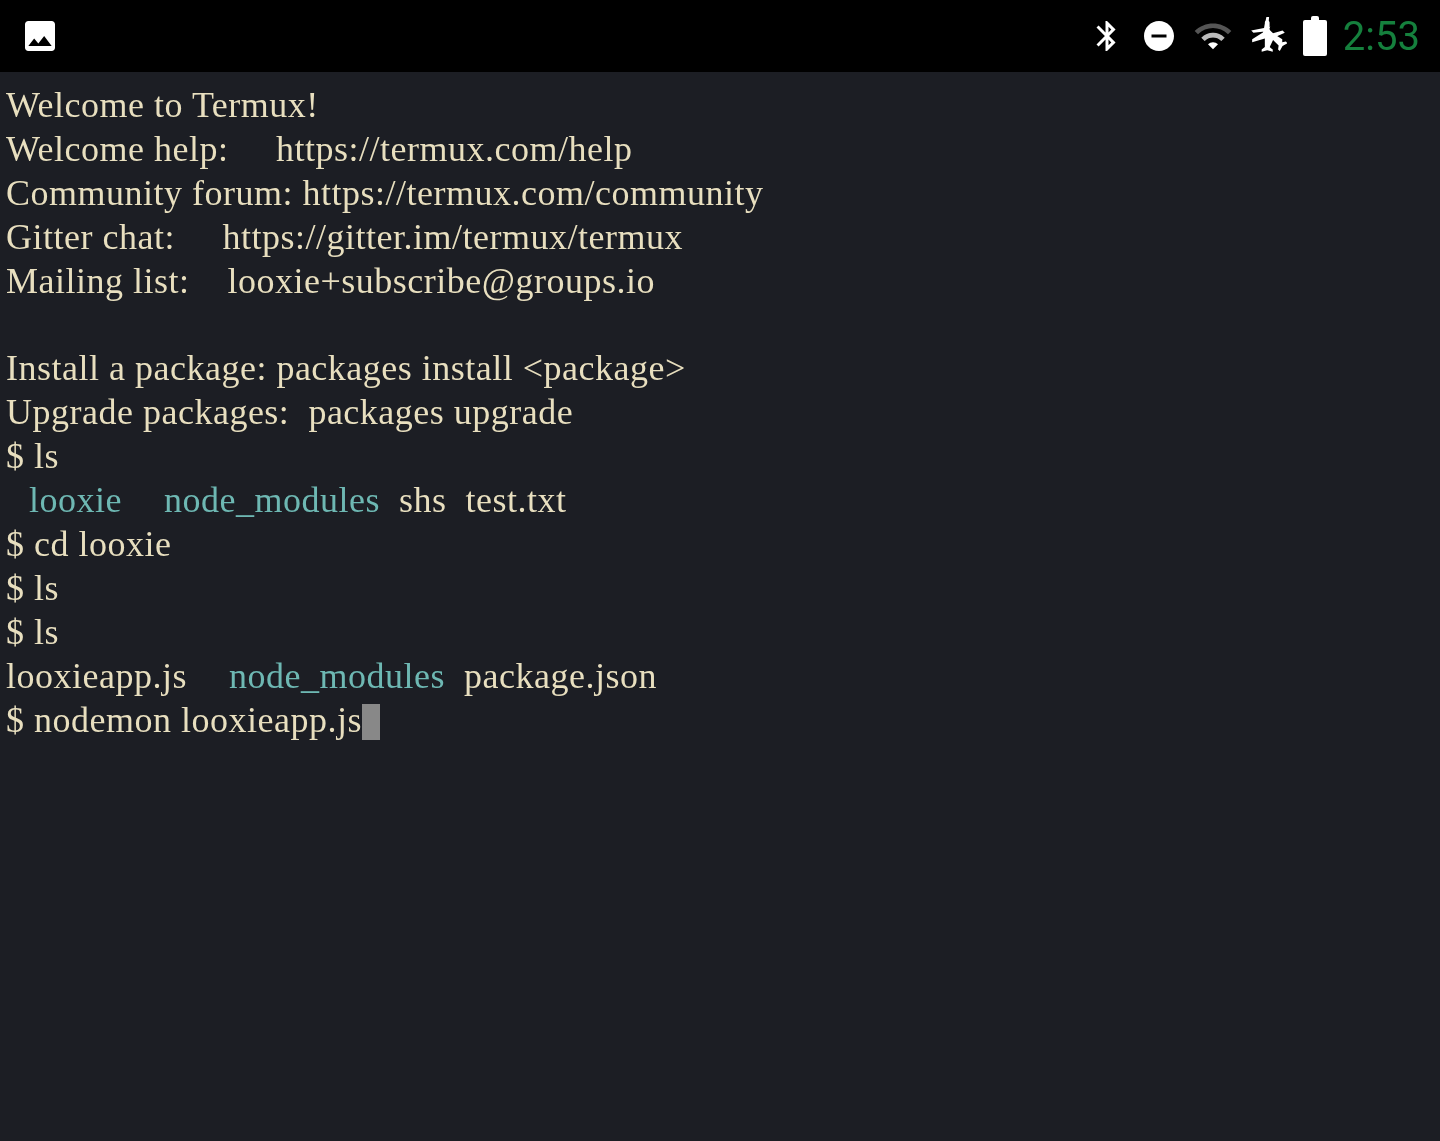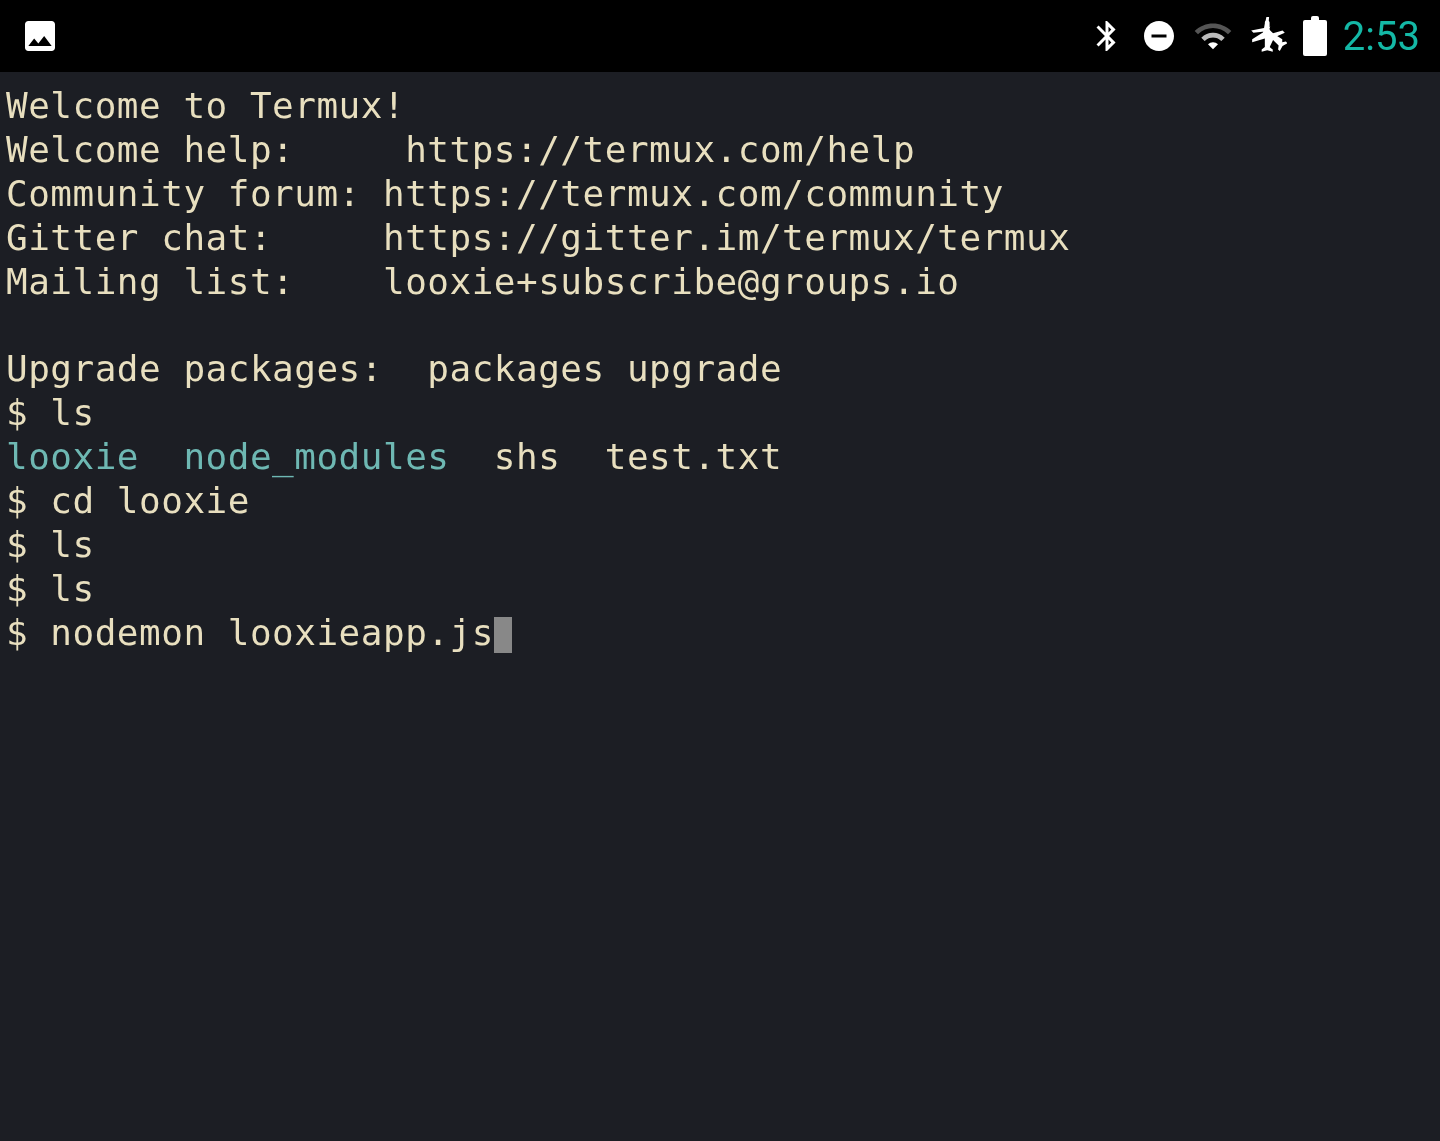--- a/index.html
+++ b/index.html
@@ -30,38 +30,40 @@
       display: flex;
       align-items: center;
       gap: 16px;
     }
     .status-icon {
       display: flex;
       align-items: center;
       justify-content: center;
     }
     .status-time {
-      color: #14b8a6;
+      color: #15803d;
       font-size: 40px;
       font-family: -apple-system, Roboto, sans-serif;
       font-weight: 400;
     }
     .terminal {
       padding: 12px 6px;
       font-size: 36px;
       line-height: 1.22;
       color: #e8dfbf;
       letter-spacing: 0.5px;
       font-family: 'Menlo', 'Consolas', 'DejaVu Sans Mono', monospace;
     }
     .terminal-line {
       white-space: pre;
+      font-family: Liberation Serif, serif;
     }
     .dir-color {
       color: #6eb8b3;
+      margin-left: 23px;
     }
     .cursor {
       display: inline-block;
       width: 18px;
       height: 36px;
       background: #888;
       vertical-align: text-bottom;
     }
   </style>
 </head>
@@ -111,20 +113,22 @@
 </div>
 
 <div class="terminal">
   <div class="terminal-line">Welcome to Termux!</div>
   <div class="terminal-line"></div>
   <div class="terminal-line"><span>Welcome help:     </span><span>https://termux.com/help</span></div>
   <div class="terminal-line"><span>Community forum: </span><span>https://termux.com/community</span></div>
   <div class="terminal-line"><span>Gitter chat:     </span><span>https://gitter.im/termux/termux</span></div>
   <div class="terminal-line"><span>Mailing list:    </span><span>looxie+subscribe@groups.io</span></div>
   <div class="terminal-line">&nbsp;</div>
+  <div class="terminal-line"><span>Install a package: </span><span>packages install &lt;package&gt;</span></div>
   <div class="terminal-line"><span>Upgrade packages:  </span><span>packages upgrade</span></div>
   <div class="terminal-line">$ ls</div>
   <div class="terminal-line"><span class="dir-color">looxie</span><span>  </span><span class="dir-color">node_modules</span><span>  shs  test.txt</span></div>
   <div class="terminal-line">$ cd looxie</div>
   <div class="terminal-line">$ ls</div>
   <div class="terminal-line">$ ls</div>
+  <div class="terminal-line"><span>looxieapp.js  </span><span class="dir-color">node_modules</span><span>  package.json</span></div>
   <div class="terminal-line"><span>$ nodemon looxieapp.js</span><span class="cursor"></span></div>
 </div>
 
 </body></html>

